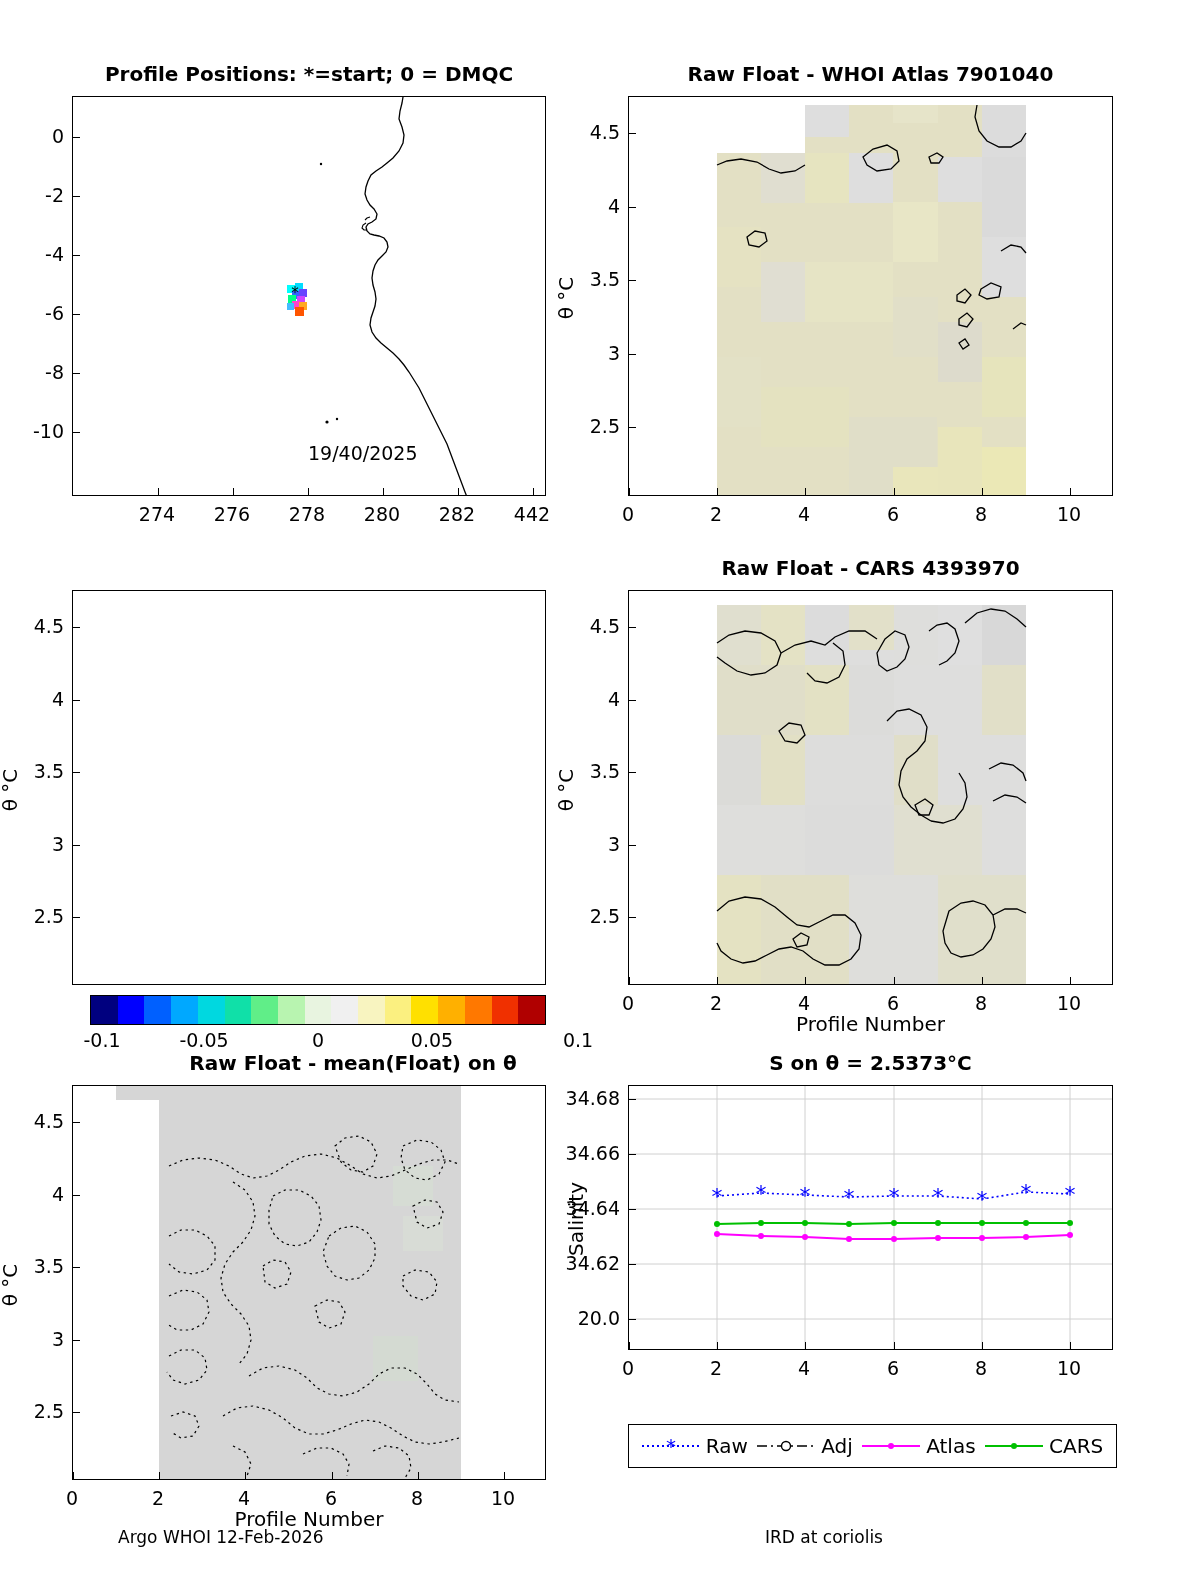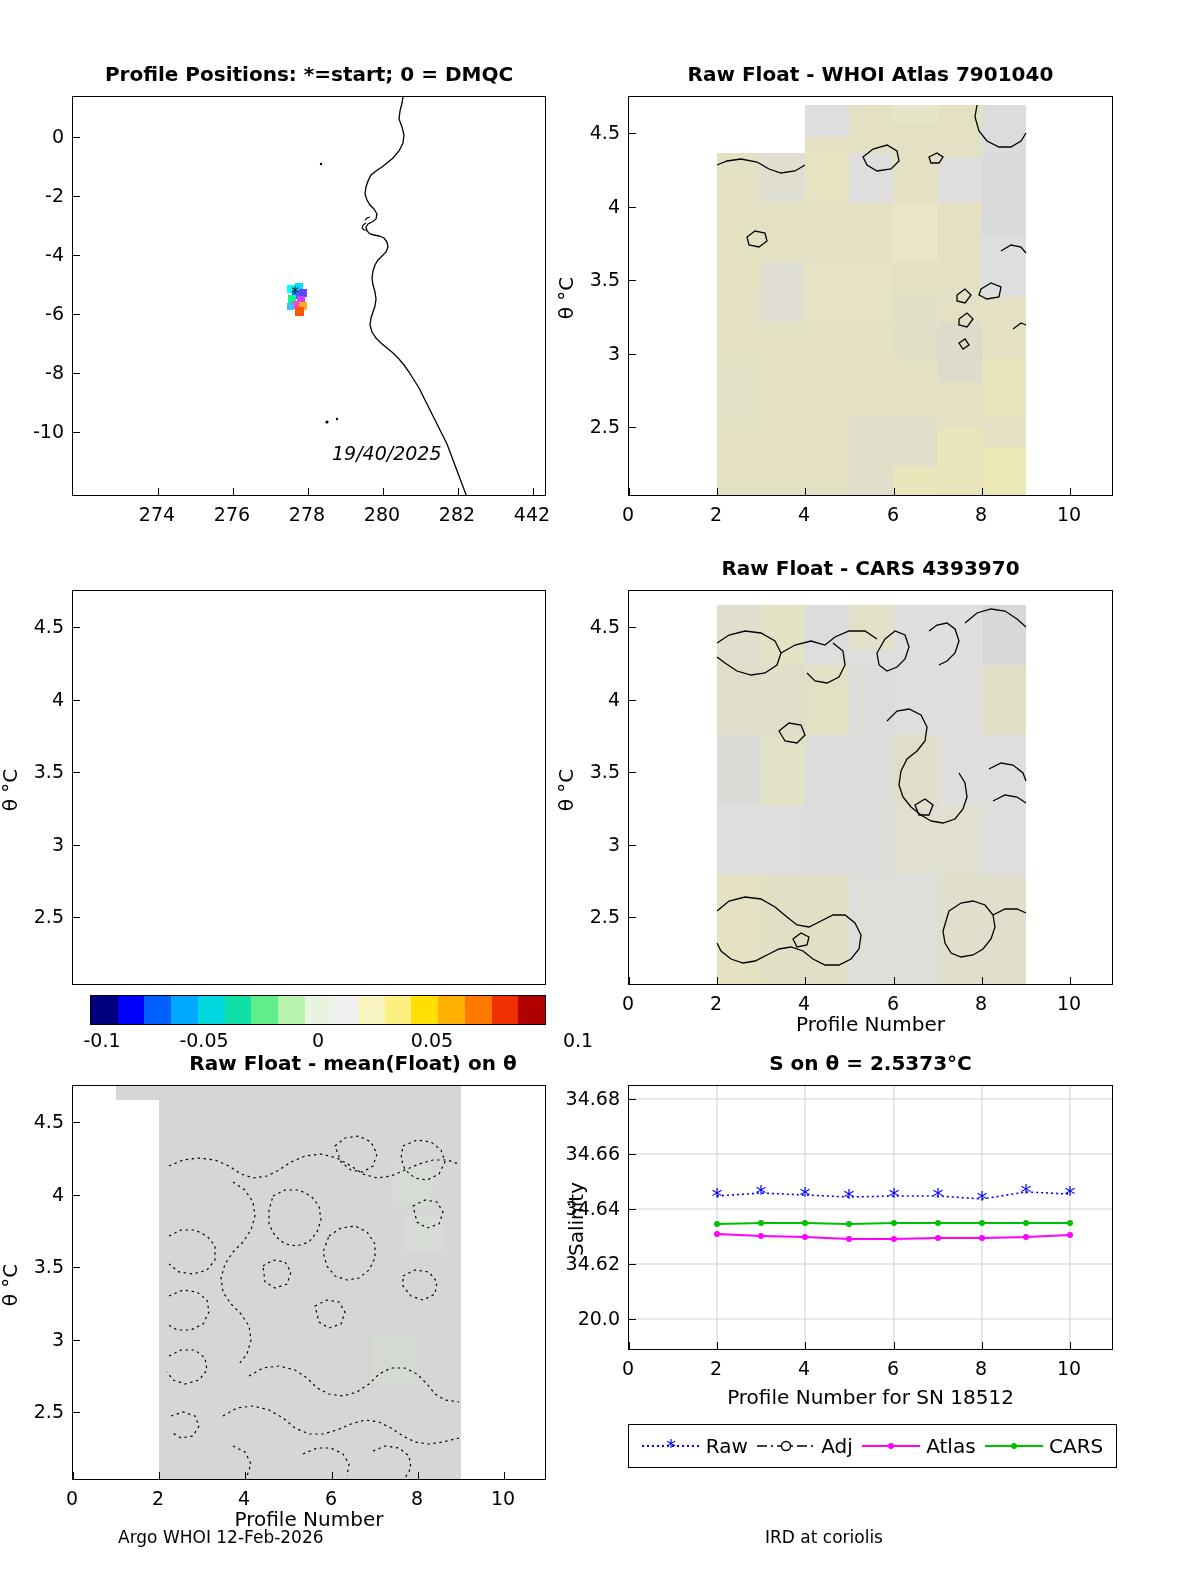--- a/index.html
+++ b/index.html
@@ -166,21 +166,21 @@
   <div class="ytick" style="top:158px">-4</div>
   <div class="ytick" style="top:217px">-6</div>
   <div class="ytick" style="top:276px">-8</div>
   <div class="ytick" style="top:335px">-10</div>
   <div class="xtick" style="left:85px">274</div>
   <div class="xtick" style="left:160px">276</div>
   <div class="xtick" style="left:235px">278</div>
   <div class="xtick" style="left:310px">280</div>
   <div class="xtick" style="left:385px">282</div>
   <div class="xtick" style="left:460px">442</div>
-  <div class="anno" style="left:260px; top:346px;font-style:italic;">19/40/2025</div>
+  <div class="anno" style="left:236px; top:346px;">19/40/2025</div>
 </div>
 
 <div class="panel" style="left:628px; top:96px; width:485px; height:400px;">
   <div class="plot-title">Raw Float - WHOI Atlas  7901040</div>
   <div class="axes" style="left:0; top:0; width:485px; height:400px;">
     <svg width="485" height="400" viewBox="0 0 485 400">
       <defs>
         <pattern id="p1" width="485" height="400" patternUnits="userSpaceOnUse">
           <rect width="485" height="400" fill="#ffffff"></rect>
         </pattern>
@@ -511,21 +511,20 @@
   <div class="ytick" style="top:123px">34.64</div>
   <div class="ytick" style="top:178px">34.62</div>
   <div class="ytick" style="top:233px">20.0</div>
   <div class="xtick" style="left:0px">0</div>
   <div class="xtick" style="left:88px">2</div>
   <div class="xtick" style="left:176px">4</div>
   <div class="xtick" style="left:265px">6</div>
   <div class="xtick" style="left:353px">8</div>
   <div class="xtick" style="left:441px">10</div>
   <div class="axis-label-y" style="left:-112px; top:122px; width:120px; text-align:center; transform:rotate(-90deg);">Salinity</div>
-  <div class="axis-label-x" style="left:0; top:300px; width:485px;">Profile Number for SN 18512</div>
 </div>
 
 <div class="legend-box" style="left:628px; top:1424px; width:489px; height:44px;">
   <div class="legend-entry">
     <span class="legend-sample">
       <svg width="58" height="18" viewBox="0 0 58 18">
         <line x1="0" y1="9" x2="58" y2="9" stroke="#0000ff" stroke-width="1.8" stroke-dasharray="2 3"></line>
         <text x="29" y="16" fill="#0000ff" font-family="DejaVu Sans" font-size="20" text-anchor="middle">*</text>
       </svg>
     </span>

